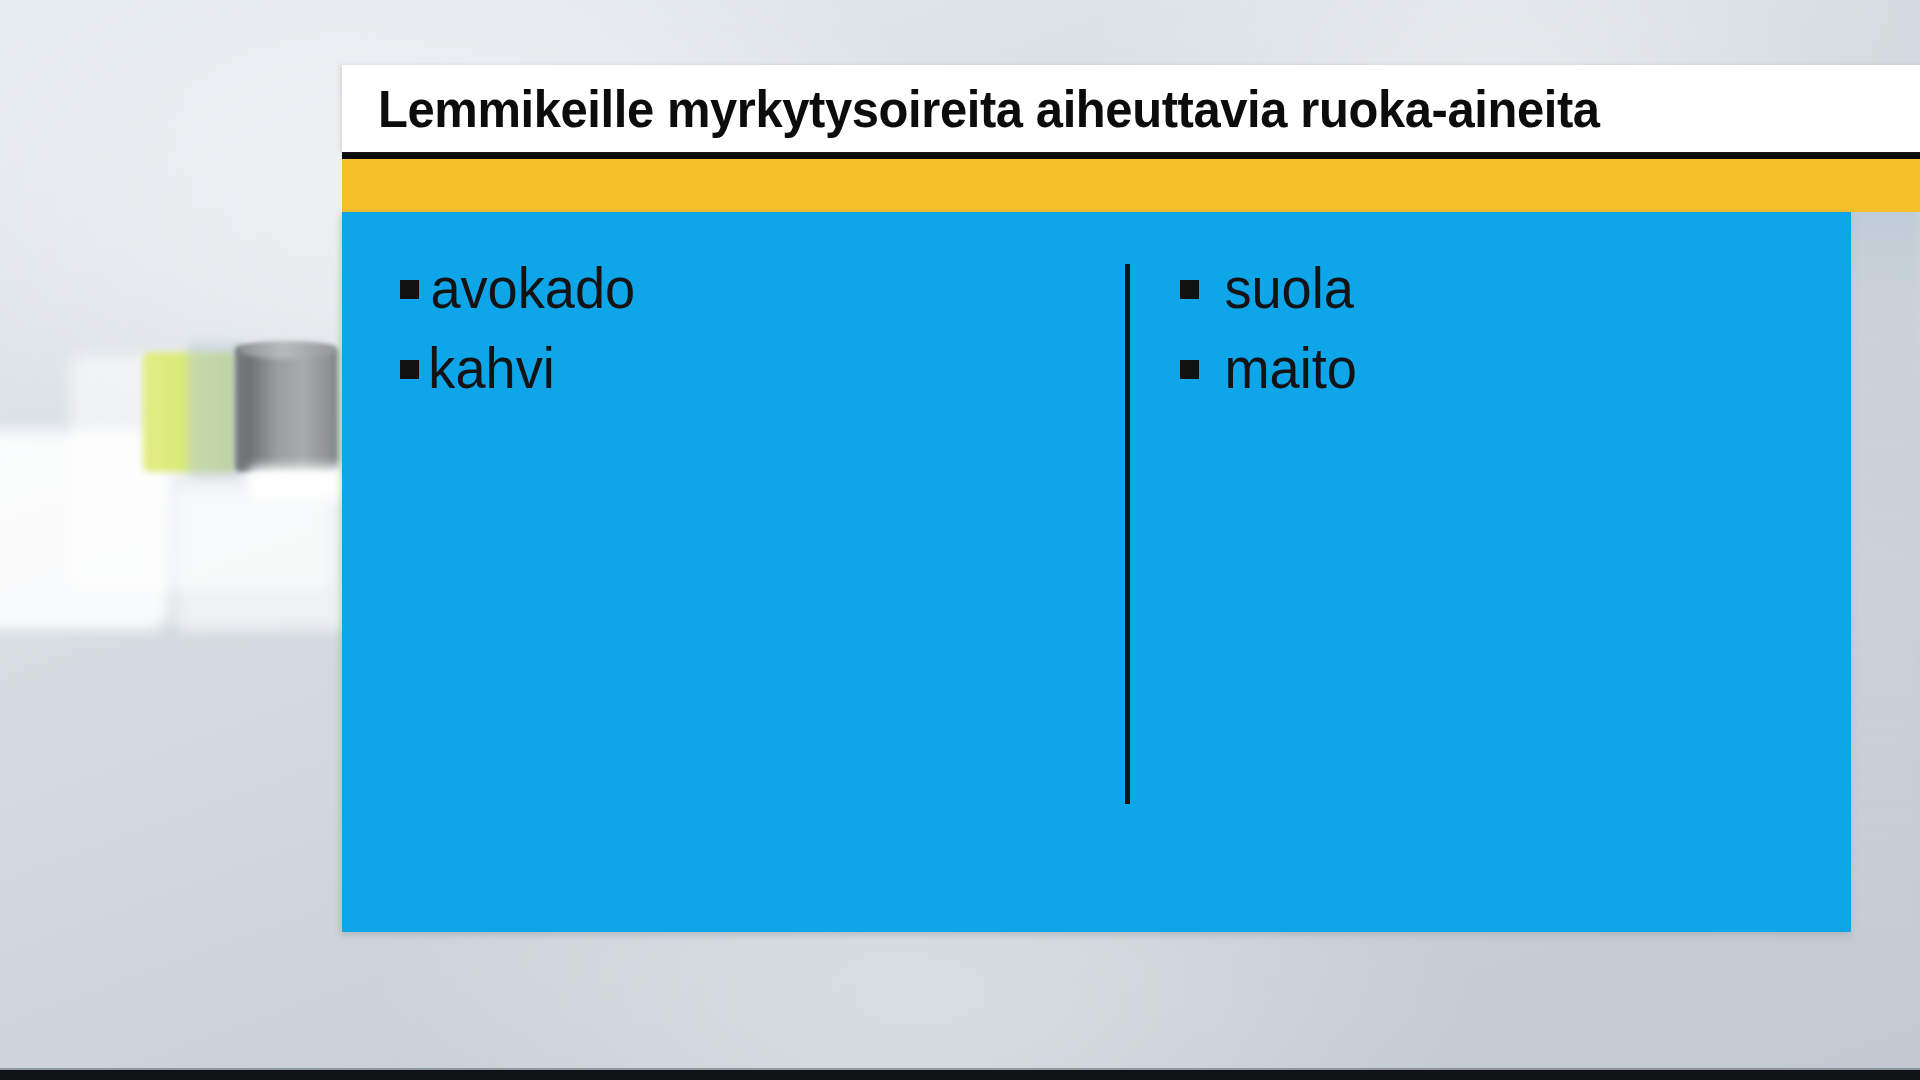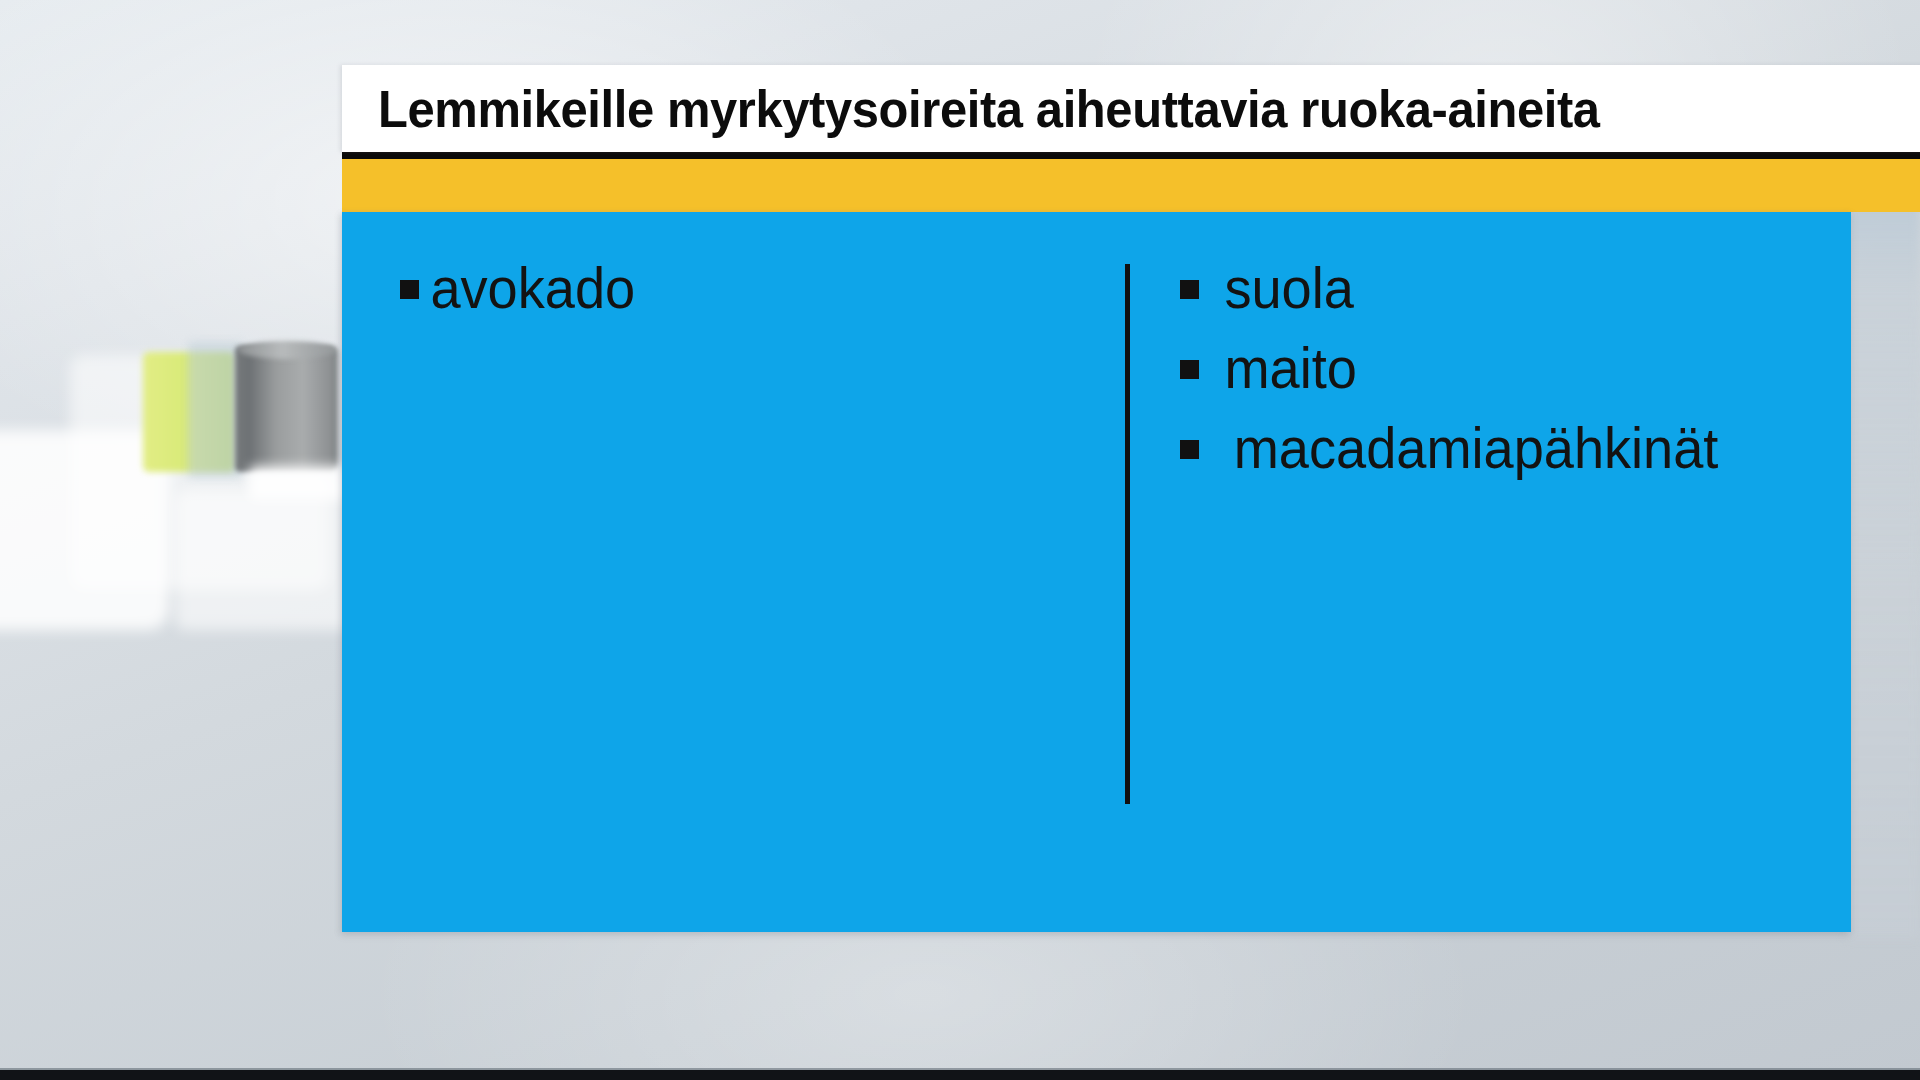--- a/index.html
+++ b/index.html
@@ -232,42 +232,42 @@
 
       <div class="columns">
 
         <div class="col col-left">
 
           <div class="bullet-row">
             <span class="bullet-mark"></span>
             <span class="bullet-label">avokado</span>
           </div>
 
+          <div class="bullet-row">
+            <span class="bullet-mark"></span>
+            <span class="bullet-label">kahvi</span>
+          </div>
 
 
 
 
         </div>
 
         <div class="col col-right">
 
           <div class="bullet-row">
             <span class="bullet-mark"></span>
             <span class="bullet-label">suola</span>
           </div>
 
           <div class="bullet-row">
             <span class="bullet-mark"></span>
             <span class="bullet-label">maito</span>
           </div>
 
-          <div class="bullet-row">
-            <span class="bullet-mark"></span>
-            <span class="bullet-label">macadamiapähkinät</span>
-          </div>
 
 
         </div>
 
       </div>
     </div>
   </div>
 
   <div class="letterbox-seam"></div>
   <div class="letterbox-bottom"></div>

